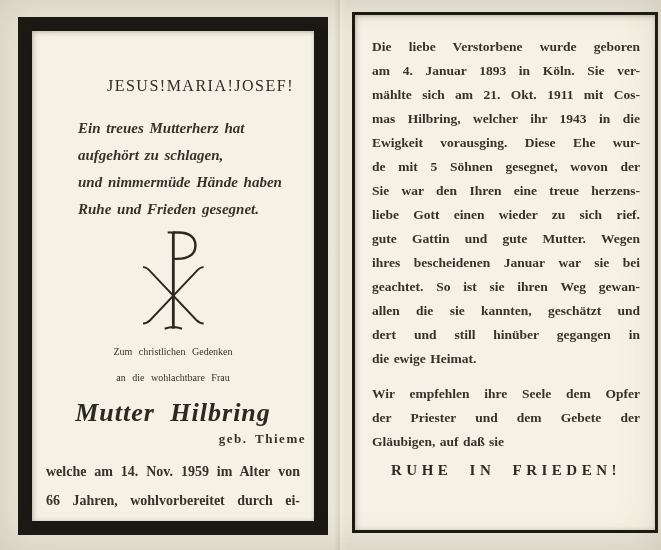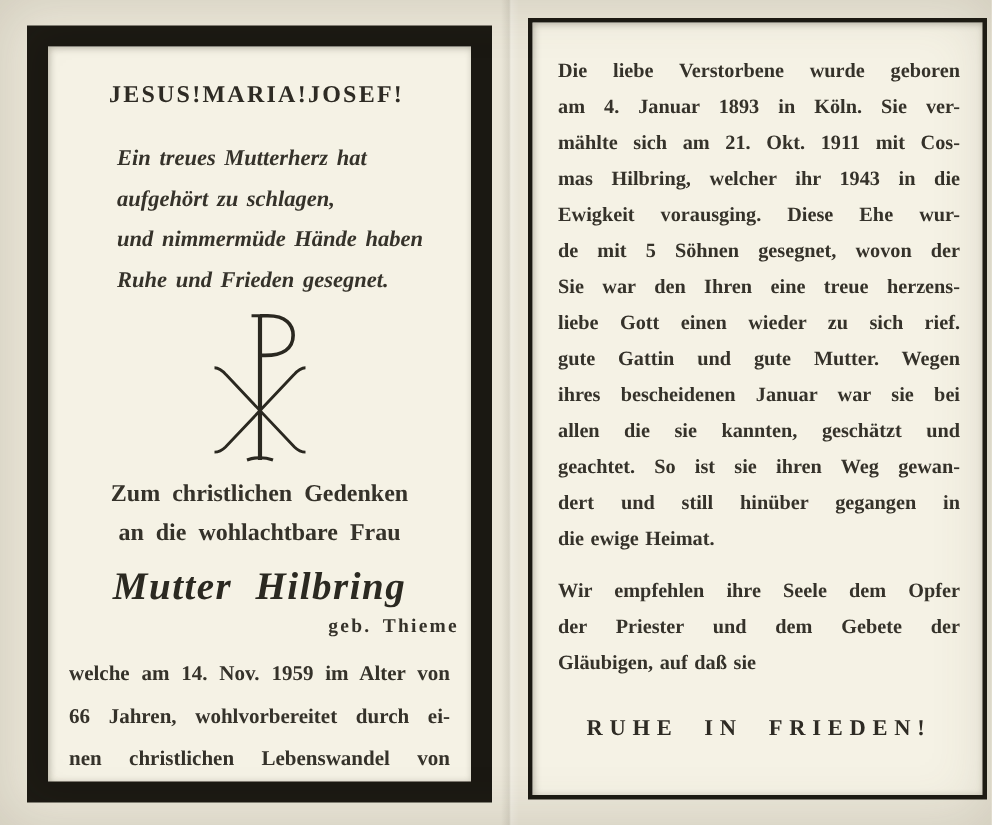--- a/index.html
+++ b/index.html
@@ -31,37 +31,37 @@
   .page-inner {
     width: 100%; height: 100%;
     background: var(--panel-paper);
     overflow: hidden;
     box-shadow: inset 1px 1px 5px rgba(40,35,20,0.30);
   }
   .left-inner  { padding: 16px 8px 0 8px; }
   .right-inner { padding: 20px 15px 0 17px; }
 
   .invocation {
-    display: flex; justify-content: center;
+    display: flex; justify-content: flex-end;
     padding: 0 12px 0 8px;
-    font-weight: bold; font-size: 16px; letter-spacing: 1.5px;
-    margin-top: 8px;
+    font-weight: normal; font-size: 16px; letter-spacing: 1.5px;
+    margin-top: 30px;
     color: #2e2b24;
   }
   .verse {
     margin: 20px 0 0 38px;
     font-style: italic; font-weight: bold;
     font-size: 15px; line-height: 27px;
     word-spacing: 2px;
   }
   .chi-rho-wrap { text-align: center; margin-top: 6px; height: 108px; }
   .chi-rho-wrap svg { height: 104px; }
   .dedication {
-    text-align: center; font-size: 16px; line-height: 26px;
-    font-weight: bold; word-spacing: 4px; margin-top: 2px;
+    text-align: center; font-size: 10px; line-height: 26px;
+    font-weight: normal; word-spacing: 4px; margin-top: 2px;
   }
   .deceased-name {
     text-align: center; font-size: 26px;
     font-weight: bold; font-style: italic;
     letter-spacing: 1px; word-spacing: 8px;
     margin-top: 7px; color: #2b2921;
   }
   .maiden-name {
     text-align: right; font-size: 13px; font-weight: bold;
     letter-spacing: 1.5px; word-spacing: 3px; margin-top: 3px;
@@ -76,21 +76,21 @@
   .biography {
     font-size: 13.5px; line-height: 24px; font-weight: bold;
     word-spacing: 1px;
   }
   .commendation {
     margin-top: 11px;
     font-size: 13.5px; line-height: 24px; font-weight: bold;
     word-spacing: 1px;
   }
   .closing {
-    margin-top: 24px; text-align: center;
+    margin-top: 8px; text-align: center;
     font-size: 15px; font-weight: bold;
     letter-spacing: 4.5px; word-spacing: 9px;
     color: #2e2b24;
   }
   .fold {
     position: absolute; left: 334px; top: 0; width: 12px; height: 550px;
     background: linear-gradient(90deg, rgba(60,55,40,0) 0%, rgba(60,55,40,0.10) 45%, rgba(255,255,255,0.25) 55%, rgba(60,55,40,0) 100%);
   }
 </style>
 </head>
@@ -152,22 +152,22 @@
           <div class="just-line">Die liebe Verstorbene wurde geboren</div>
           <div class="just-line">am 4. Januar 1893 in Köln. Sie ver-</div>
           <div class="just-line">mählte sich am 21. Okt. 1911 mit Cos-</div>
           <div class="just-line">mas Hilbring, welcher ihr 1943 in die</div>
           <div class="just-line">Ewigkeit vorausging. Diese Ehe wur-</div>
           <div class="just-line">de mit 5 Söhnen gesegnet, wovon der</div>
           <div class="just-line">Sie war den Ihren eine treue herzens-</div>
           <div class="just-line">liebe Gott einen wieder zu sich rief.</div>
           <div class="just-line">gute Gattin und gute Mutter. Wegen</div>
           <div class="just-line">ihres bescheidenen Januar war sie bei</div>
+          <div class="just-line">geachtet. So ist sie ihren Weg gewan-</div>
           <div class="just-line">allen die sie kannten, geschätzt und</div>
-          <div class="just-line">geachtet. So ist sie ihren Weg gewan-</div>
           <div class="just-line">dert und still hinüber gegangen in</div>
           <div class="just-line last-line">die ewige Heimat.</div>
         </div>
 
       <div class="commendation">
           <div class="just-line">Wir empfehlen ihre Seele dem Opfer</div>
           <div class="just-line">der Priester und dem Gebete der</div>
           <div class="just-line last-line">Gläubigen, auf daß sie</div>
         </div>
 

